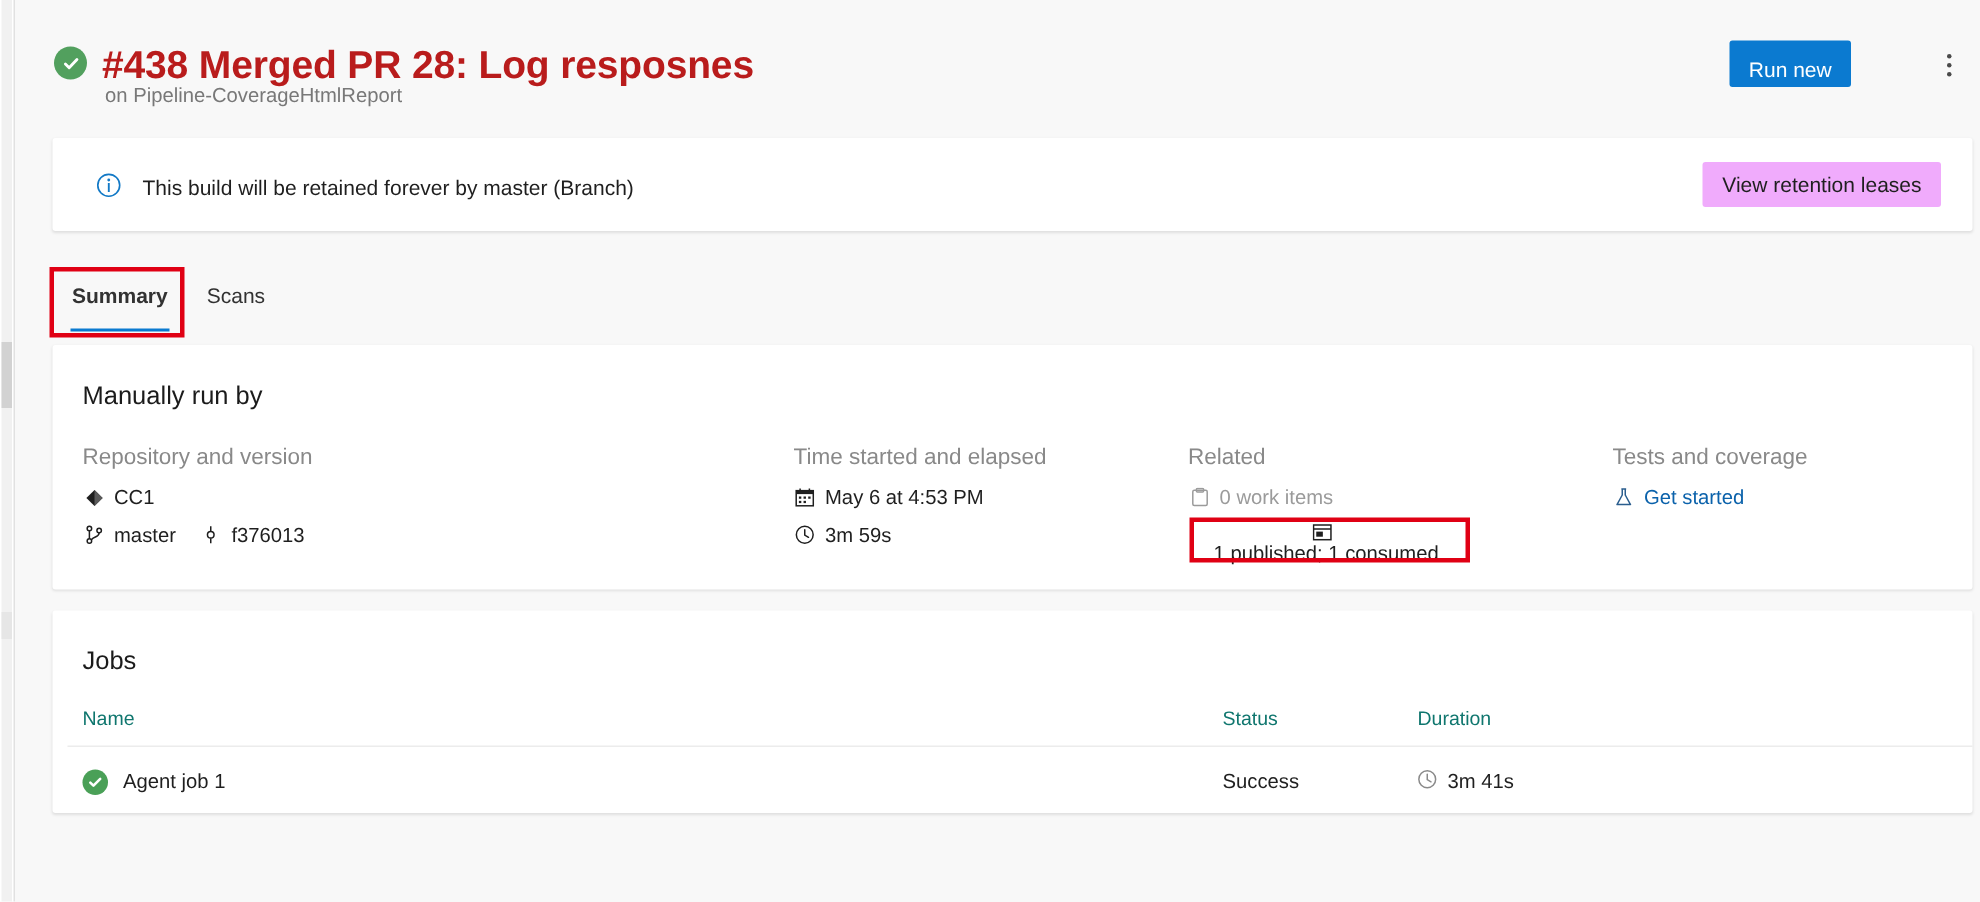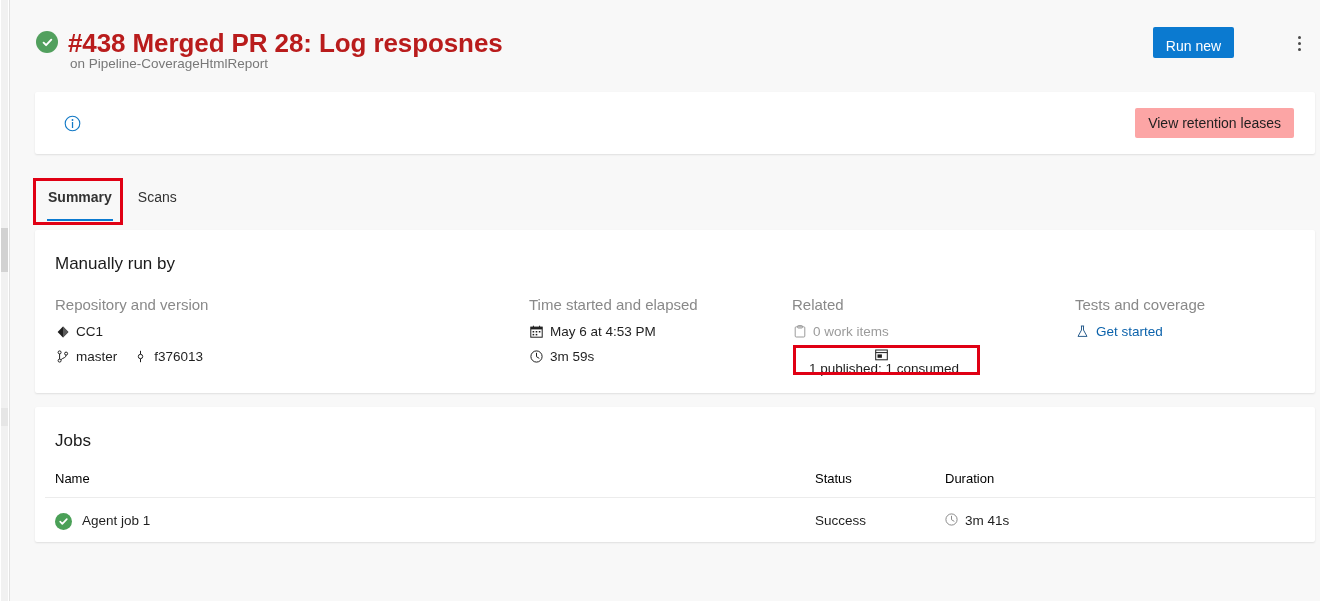--- a/index.html
+++ b/index.html
@@ -132,21 +132,21 @@
     position: absolute;
     left: 60px; top: 25px;
     font-size: 14px;
     color: #1f1f1f;
   }
   .retention-btn {
     position: absolute;
     right: 21px; top: 16px;
     height: 30px;
     padding: 0 13px;
-    background: #fca5a5;
+    background: #f0abfc;
     color: #1f1f1f;
     font-size: 14px;
     border: none;
     border-radius: 2px;
     cursor: pointer;
     font-family: "Liberation Sans", sans-serif;
     line-height: 30px;
   }
 
   
@@ -251,21 +251,21 @@
     border: 3px solid #e00014;
     box-sizing: border-box;
     pointer-events: none;
   }
 
   
   .jobs-head {
     position: absolute;
     top: 64px;
     font-size: 13px;
-    color: #000000;
+    color: #0f766e;
     white-space: nowrap;
   }
   .jobs-divider {
     position: absolute;
     left: 10px; right: 0; top: 90px;
     height: 1px;
     background: #ececec;
   }
   .jobs-row-cell {
     position: absolute;
@@ -316,20 +316,21 @@
   </div>
 
   <div class="banner">
     <span class="info-icon">
       <svg width="17" height="17" viewBox="0 0 17 17">
         <circle cx="8.5" cy="8.5" r="7.3" fill="none" stroke="#1279c6" stroke-width="1.1"></circle>
         <circle cx="8.5" cy="5" r="0.95" fill="#1279c6"></circle>
         <rect x="7.9" y="7" width="1.25" height="6" fill="#1279c6"></rect>
       </svg>
     </span>
+    <div class="text">This build will be retained forever by master (Branch)</div>
     <button class="retention-btn">View retention leases</button>
   </div>
 
   <div class="tabs">
     <div class="tab active">Summary</div>
     <div class="tab">Scans</div>
   </div>
   <div class="annot-tab"></div>
 
   <div class="card card-summary">

